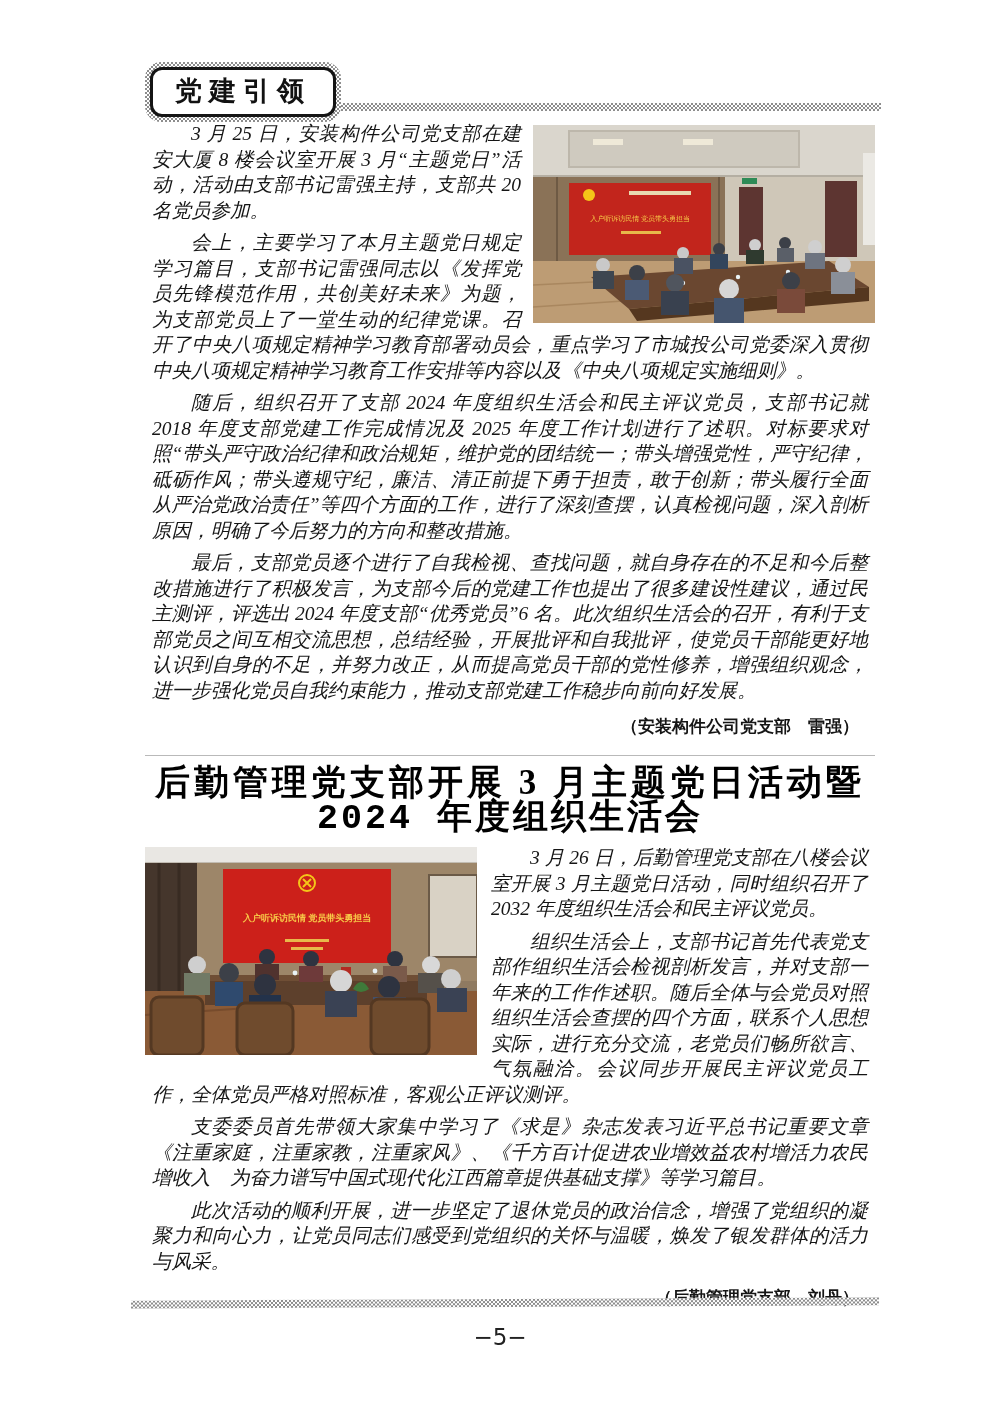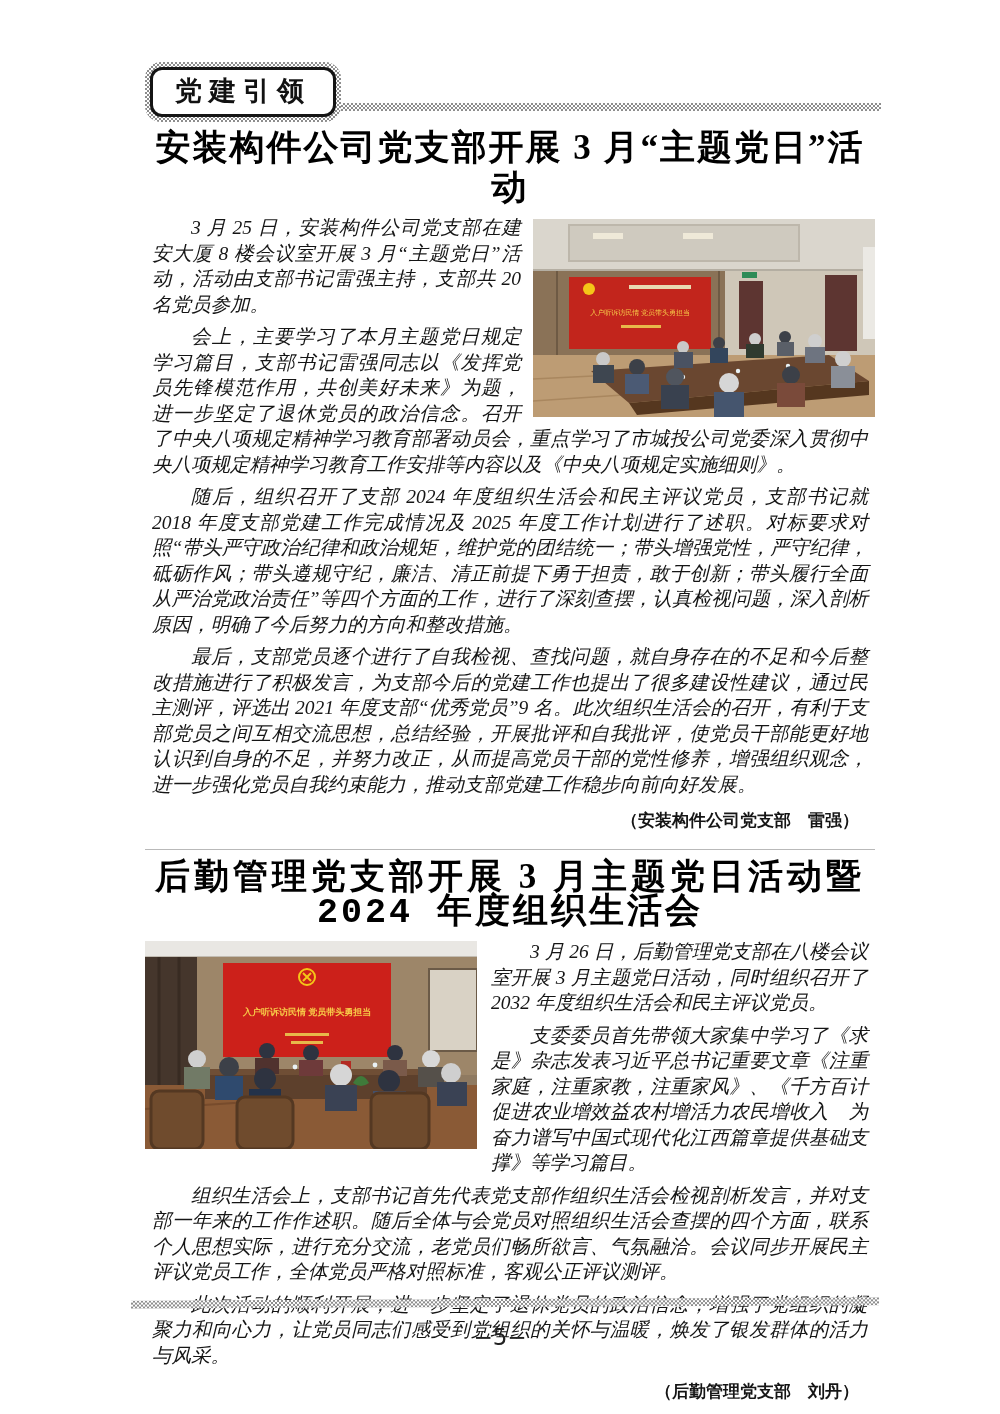--- a/index.html
+++ b/index.html
@@ -63,21 +63,20 @@
 <div class="content">
 
   <div class="badge-row">
     <div class="badge-outer checker">
       <div class="badge-inner">党建引领</div>
     </div>
     <div class="badge-tail checker"></div>
   </div>
 
   <div>
-    <div class="art-title">安装构件公司党支部开展 3 月“主题党日”活动</div>
 
     <div class="art-body">
 
       <svg class="photo photo-right" viewBox="0 0 342 198" aria-hidden="true">
         <rect x="0" y="0" width="342" height="198" fill="#c8c2b8"></rect>
 
         <rect x="0" y="0" width="342" height="52" fill="#dad6cd"></rect>
         <rect x="36" y="6" width="230" height="36" fill="#cfcabf" stroke="#bdb7ab" stroke-width="2"></rect>
         <rect x="60" y="14" width="30" height="6" fill="#efe9d8"></rect>
         <rect x="150" y="14" width="30" height="6" fill="#efe9d8"></rect>
@@ -129,23 +128,23 @@
           <circle cx="196" cy="164" r="10" fill="#d6d6d6"></circle>
             <rect x="181" y="173" width="30" height="25" fill="#45556e"></rect>
           <circle cx="258" cy="156" r="9" fill="#3c4048"></circle>
             <rect x="244" y="164" width="28" height="24" fill="#7a4a3a"></rect>
           <circle cx="310" cy="140" r="8" fill="#cfcfcf"></circle>
             <rect x="298" y="147" width="24" height="22" fill="#8a8f98"></rect>
         </g>
       </svg>
 
       <p>3 月 25 日，安装构件公司党支部在建安大厦 8 楼会议室开展 3 月“主题党日”活动，活动由支部书记雷强主持，支部共 20 名党员参加。</p>
-      <p>会上，主要学习了本月主题党日规定学习篇目，支部书记雷强同志以《发挥党员先锋模范作用，共创美好未来》为题，进一步坚定了退休党员的政治信念。召开了中央八项规定精神学习教育部署动员会，重点学习了市城投公司党委深入贯彻中央八项规定精神学习教育工作安排等内容以及《中央八项规定实施细则》。</p>
+      <p>会上，主要学习了本月主题党日规定学习篇目，支部书记雷强同志以《发挥党员先锋模范作用，共创美好未来》为题，为支部党员上了一堂生动的纪律党课。召开了中央八项规定精神学习教育部署动员会，重点学习了市城投公司党委深入贯彻中央八项规定精神学习教育工作安排等内容以及《中央八项规定实施细则》。</p>
       <p>随后，组织召开了支部 2024 年度组织生活会和民主评议党员，支部书记就 2018 年度支部党建工作完成情况及 2025 年度工作计划进行了述职。对标要求对照“带头严守政治纪律和政治规矩，维护党的团结统一；带头增强党性，严守纪律，砥砺作风；带头遵规守纪，廉洁、清正前提下勇于担责，敢于创新；带头履行全面从严治党政治责任”等四个方面的工作，进行了深刻查摆，认真检视问题，深入剖析原因，明确了今后努力的方向和整改措施。</p>
-      <p>最后，支部党员逐个进行了自我检视、查找问题，就自身存在的不足和今后整改措施进行了积极发言，为支部今后的党建工作也提出了很多建设性建议，通过民主测评，评选出 2021 年度支部“优秀党员”9 名。此次组织生活会的召开，有利于支部党员之间互相交流思想，总结经验，开展批评和自我批评，使党员干部能更好地认识到自身的不足，并努力改正，从而提高党员干部的党性修养，增强组织观念，进一步强化党员自我约束能力，推动支部党建工作稳步向前向好发展。</p>
+      <p>最后，支部党员逐个进行了自我检视、查找问题，就自身存在的不足和今后整改措施进行了积极发言，为支部今后的党建工作也提出了很多建设性建议，通过民主测评，评选出 2024 年度支部“优秀党员”6 名。此次组织生活会的召开，有利于支部党员之间互相交流思想，总结经验，开展批评和自我批评，使党员干部能更好地认识到自身的不足，并努力改正，从而提高党员干部的党性修养，增强组织观念，进一步强化党员自我约束能力，推动支部党建工作稳步向前向好发展。</p>
       <div class="clear"></div>
     </div>
 
     <div class="signature">（安装构件公司党支部　雷强）</div>
   </div>
 
   <hr class="divider">
 
   <div>
     <div class="art-title second">
@@ -212,22 +211,22 @@
         </g>
 
         <g>
           <rect x="6" y="150" width="52" height="58" rx="8" fill="#6f4b2d" stroke="#543822" stroke-width="3"></rect>
           <rect x="92" y="156" width="56" height="52" rx="8" fill="#6f4b2d" stroke="#543822" stroke-width="3"></rect>
           <rect x="226" y="152" width="58" height="56" rx="8" fill="#6f4b2d" stroke="#543822" stroke-width="3"></rect>
         </g>
       </svg>
 
       <p>3 月 26 日，后勤管理党支部在八楼会议室开展 3 月主题党日活动，同时组织召开了 2032 年度组织生活会和民主评议党员。</p>
+      <p>组织生活会上，支部书记首先代表党支部作组织生活会检视剖析发言，并对支部一年来的工作作述职。随后全体与会党员对照组织生活会查摆的四个方面，联系个人思想实际，进行充分交流，老党员们畅所欲言、气氛融洽。会议同步开展民主评议党员工作，全体党员严格对照标准，客观公正评议测评。</p>
       <p>支委委员首先带领大家集中学习了《求是》杂志发表习近平总书记重要文章《注重家庭，注重家教，注重家风》、《千方百计促进农业增效益农村增活力农民增收入　为奋力谱写中国式现代化江西篇章提供基础支撑》等学习篇目。</p>
-      <p>组织生活会上，支部书记首先代表党支部作组织生活会检视剖析发言，并对支部一年来的工作作述职。随后全体与会党员对照组织生活会查摆的四个方面，联系个人思想实际，进行充分交流，老党员们畅所欲言、气氛融洽。会议同步开展民主评议党员工作，全体党员严格对照标准，客观公正评议测评。</p>
       <p>此次活动的顺利开展，进一步坚定了退休党员的政治信念，增强了党组织的凝聚力和向心力，让党员同志们感受到党组织的关怀与温暖，焕发了银发群体的活力与风采。</p>
       <div class="clear"></div>
     </div>
 
     <div class="signature">（后勤管理党支部　刘丹）</div>
   </div>
 
 </div>
 
 <div class="bottom-bar checker"></div>

